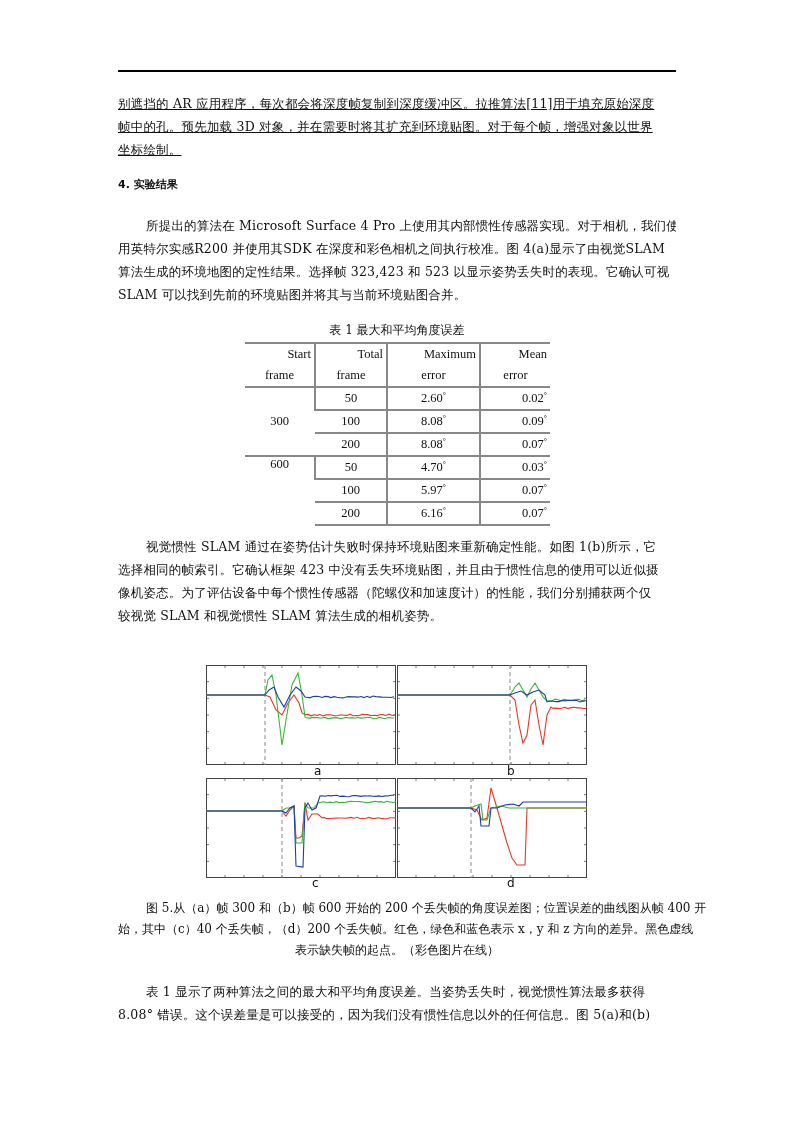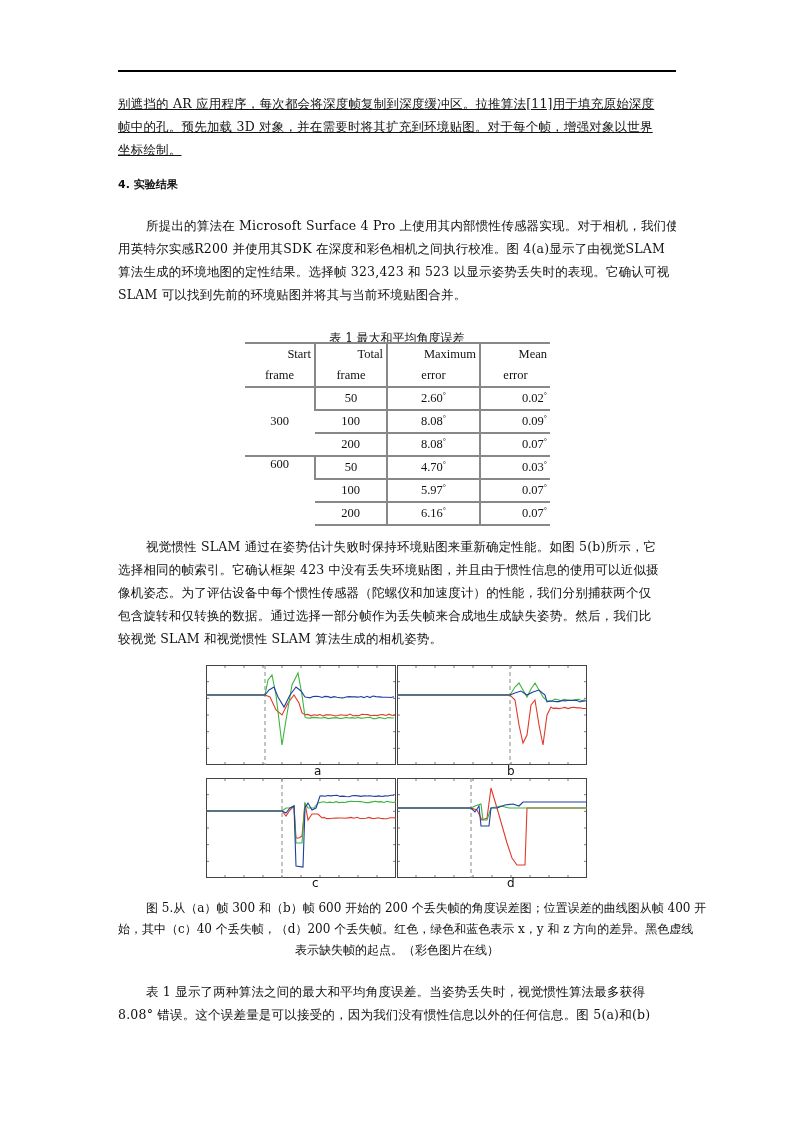--- a/index.html
+++ b/index.html
@@ -5,21 +5,21 @@
   html, body { margin: 0; padding: 0; background: #ffffff; }
   body { width: 794px; height: 1123px; position: relative; overflow: hidden;
          font-family: "DejaVu Serif", "Liberation Serif", serif; color: #111; }
   .rule { position: absolute; left: 118px; top: 70px; width: 558px; height: 2px; background: #000; }
   .para { position: absolute; left: 118px; width: 558px; font-size: 12.5px; line-height: 23px;
           text-align: justify; letter-spacing: 0.2px; }
   .para .ln { display: block; white-space: nowrap; overflow: hidden; }
   .indent { padding-left: 28px; }
   .heading { position: absolute; left: 118px; top: 177px; font-family: "DejaVu Sans", "Liberation Sans", sans-serif;
              font-weight: bold; font-size: 11px; }
-  .tcap { position: absolute; left: 0; width: 794px; top: 330px; text-align: center; font-size: 12px; }
+  .tcap { position: absolute; left: 0; width: 794px; top: 322px; text-align: center; font-size: 12px; }
   table.t1 { position: absolute; left: 245px; top: 342px; border-collapse: collapse; font-size: 12.5px;
              font-family: "Liberation Serif", serif; }
   table.t1 td { border-left: 2px solid #888; padding: 0 3px; height: 21px; }
   table.t1 td:first-child { border-left: none; }
   table.t1 tr.top td { border-top: 2px solid #888; }
   table.t1 tr.head2 td { border-bottom: 2px solid #888; }
   table.t1 tr.rowline td.dv { border-top: 2px solid #888; }
   table.t1 tr.last td { border-bottom: 2px solid #888; }
   .c0 { width: 63px; } .c1 { width: 64px; } .c2 { width: 85px; } .c3 { width: 63px; }
   .r { text-align: right; } .ctr { text-align: center; } .l { text-align: center; }
@@ -95,24 +95,23 @@
   </tr>
   <tr class="rowline last">
     <td class="ctr dv">200</td>
     <td class="ctr dv"><span>6.16</span><span class="deg">°</span></td>
     <td class="r dv"><span>0.07</span><span class="deg">°</span></td>
   </tr>
 </tbody>
   </table>
 
 <div class="para" style="top:535px;">
-  <span class="ln indent">视觉惯性 SLAM 通过在姿势估计失败时保持环境贴图来重新确定性能。如图 5(b)所示，它</span>
+  <span class="ln indent">视觉惯性 SLAM 通过在姿势估计失败时保持环境贴图来重新确定性能。如图 1(b)所示，它</span>
   <span class="ln">选择相同的帧索引。它确认框架 423 中没有丢失环境贴图，并且由于惯性信息的使用可以近似摄</span>
   <span class="ln">像机姿态。为了评估设备中每个惯性传感器（陀螺仪和加速度计）的性能，我们分别捕获两个仅</span>
-  <span class="ln">包含旋转和仅转换的数据。通过选择一部分帧作为丢失帧来合成地生成缺失姿势。然后，我们比</span>
   <span class="ln">较视觉 SLAM 和视觉惯性 SLAM 算法生成的相机姿势。</span>
 </div>
 
 <div class="plot" id="plot-a" style="left:206px; top:665px;">
     <svg width="190" height="100" viewBox="0 0 190 100">
       <rect x="0.5" y="0.5" width="189" height="99" fill="#fff" stroke="#444" stroke-width="1"></rect>
       <line x1="19" y1="0" x2="19" y2="3" stroke="#444" stroke-width="0.7"></line>
       <line x1="19" y1="100" x2="19" y2="97" stroke="#444" stroke-width="0.7"></line>
       <line x1="38" y1="0" x2="38" y2="3" stroke="#444" stroke-width="0.7"></line>
       <line x1="38" y1="100" x2="38" y2="97" stroke="#444" stroke-width="0.7"></line>

